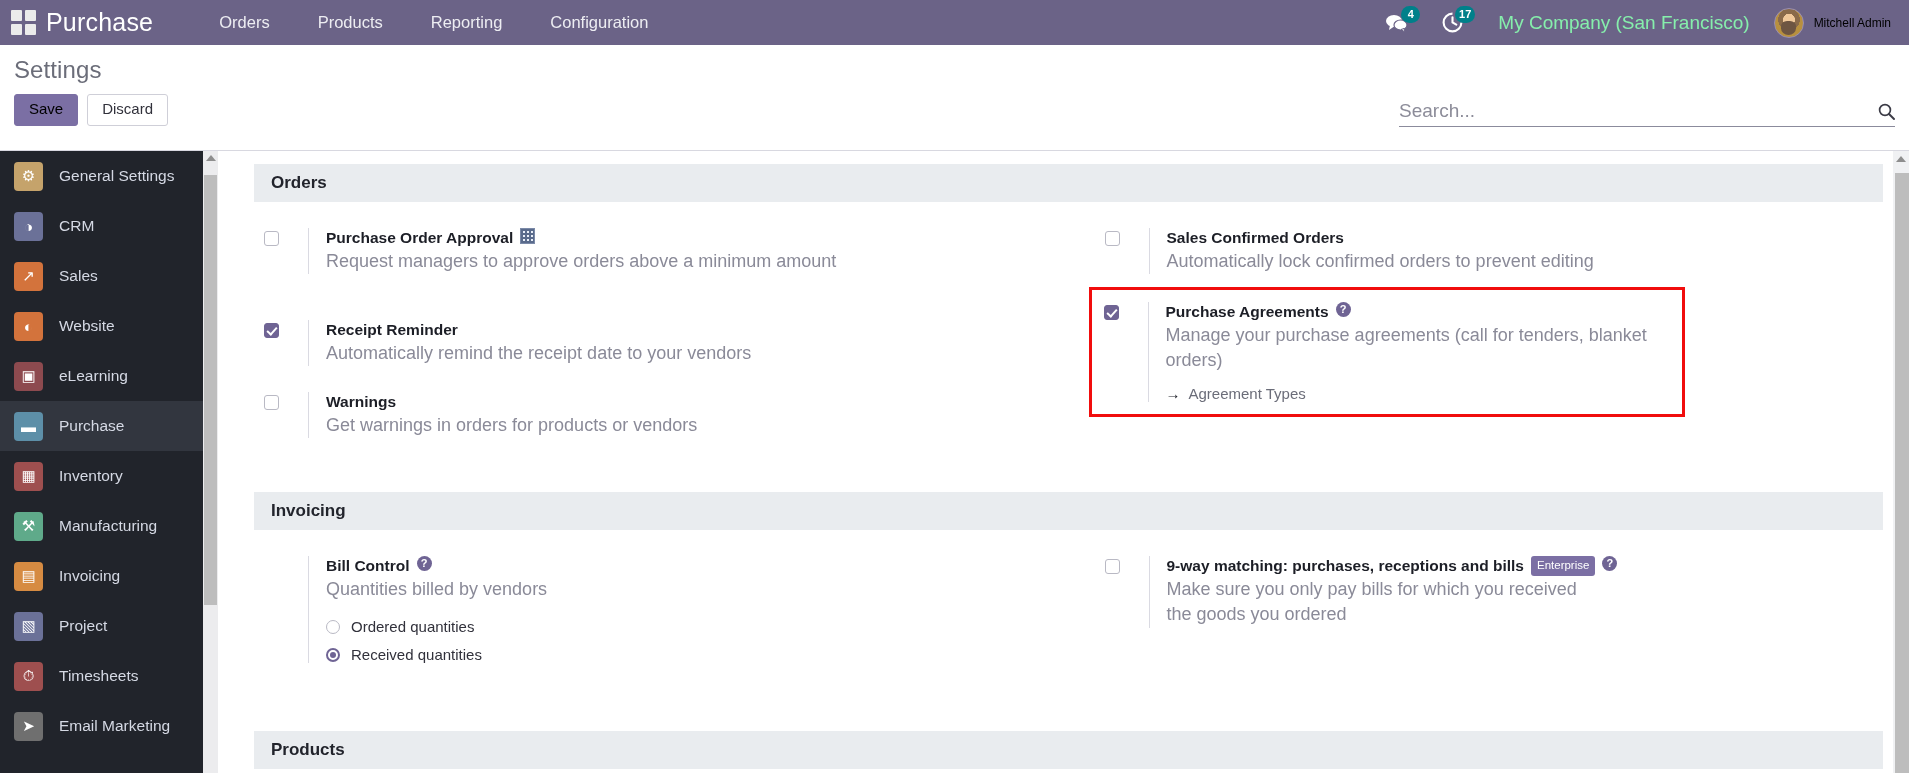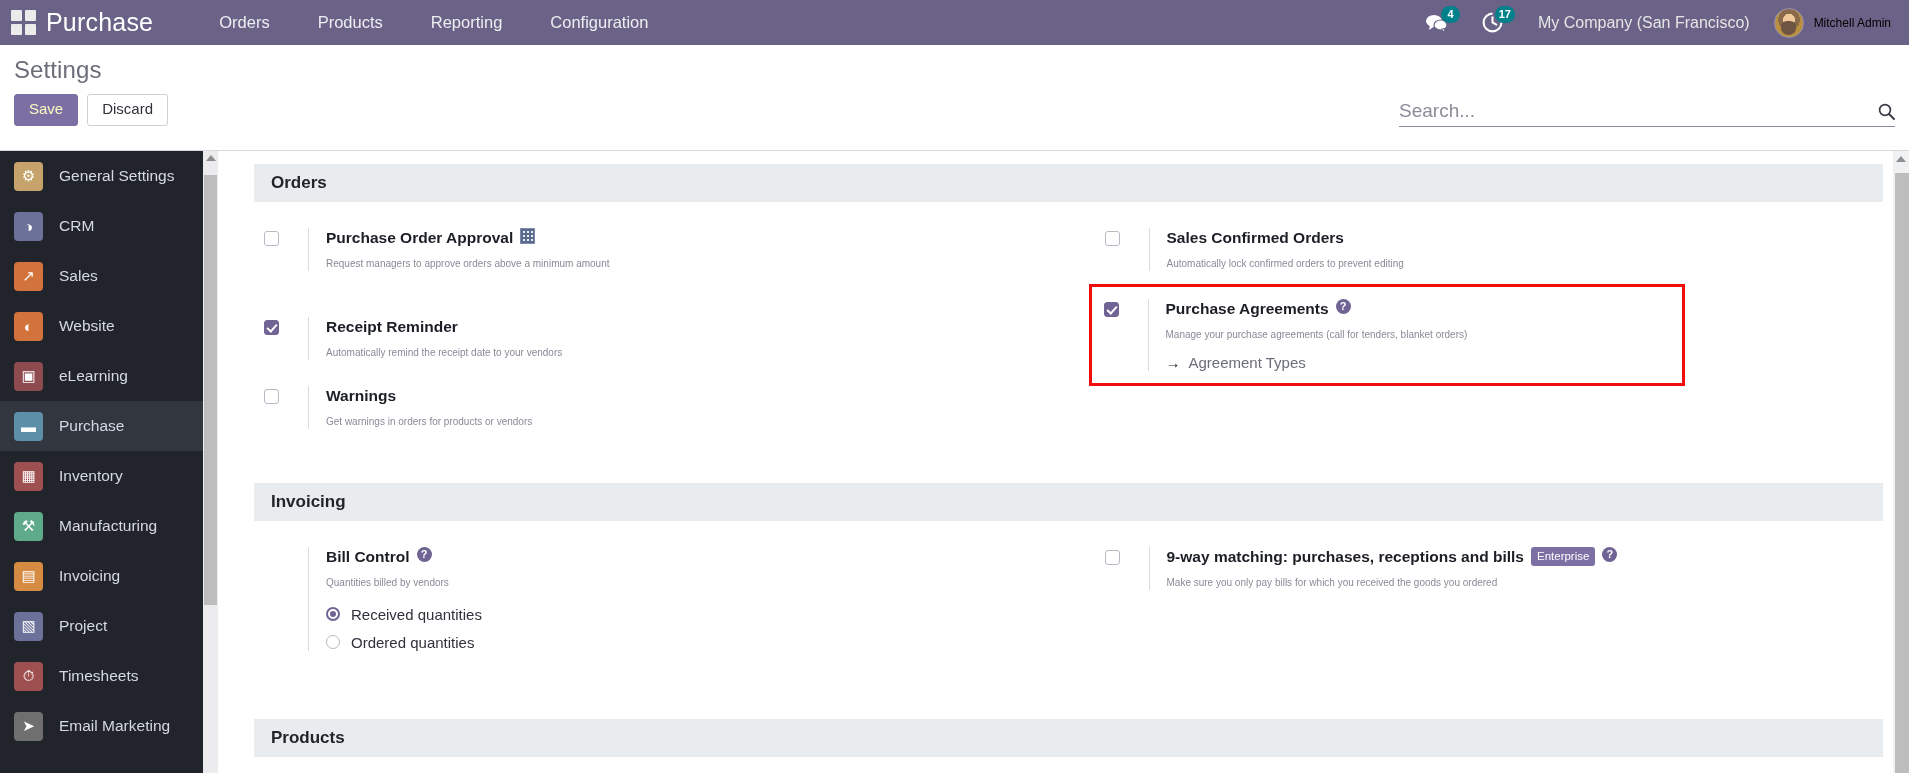--- a/index.html
+++ b/index.html
@@ -45,21 +45,21 @@
   }
   .nav-icon-wrap svg { display: block; }
   .badge-count {
     position: absolute; top: 6px; right: 5px;
     background: #00808a; color: #fff;
     font-size: 11px; font-weight: bold;
     border-radius: 9px; min-width: 19px; height: 17px;
     line-height: 17px; text-align: center; padding: 0 4px;
   }
   .company-name {
-    color: #e5e5e5; font-size: 16px; padding: 0 18px;
+    color: #86efac; font-size: 19px; padding: 0 18px;
     cursor: pointer; white-space: nowrap;
   }
   .user-menu {
     display: flex; align-items: center; gap: 10px;
     cursor: pointer; padding-left: 6px;
   }
   .avatar {
     width: 30px; height: 30px; border-radius: 50%;
     background: radial-gradient(circle at 50% 38%, #f0c89a 0 26%, #8a6a4a 27% 48%, #b8903f 49% 100%);
     border: 1px solid #9a8fb0; overflow: hidden; position: relative;
@@ -80,21 +80,21 @@
   }
   .page-title {
     font-size: 24px; color: #6b6d79; font-weight: 400;
     padding-top: 11px; letter-spacing: .1px;
   }
   .btn-row { display: flex; gap: 9px; margin-top: 10px; }
   .btn {
     font-size: 15px; border-radius: 3px; padding: 5px 14px 6px;
     cursor: pointer; line-height: 1.25; white-space: nowrap;
   }
-  .btn-save { background: #7b6fa4; color: #fef9c3; border: 1px solid #7b6fa4; }
+  .btn-save { background: #7b6fa4; color: #000000; border: 1px solid #7b6fa4; }
   .btn-discard { background: #ffffff; color: #31313b; border: 1px solid #cfcfd8; }
 
   .searchbar {
     position: absolute; right: 14px; top: 55px;
     width: 496px; display: flex; align-items: center;
     border-bottom: 1px solid #8b8b9c; padding-bottom: 4px;
   }
   .searchbar input {
     flex: 1; border: none; outline: none;
     font-size: 19px; color: #3b3b46;
@@ -189,21 +189,21 @@
   }
   .setting-body {
     border-left: 1px solid #dadae2; padding-left: 17px; flex: 1;
   }
   .st-title {
     font-size: 15.5px; font-weight: bold; color: #1c1e26;
     display: flex; align-items: flex-start; gap: 7px; flex-wrap: wrap;
     line-height: 1.35;
   }
   .st-desc {
-    font-size: 10px; color: #8a8a98; margin-top: 8px; line-height: 1.4;
+    font-size: 18px; color: #8a8a98; margin-top: 0; line-height: 1.4;
   }
   .help-ic {
     width: 15px; height: 15px; border-radius: 50%;
     background: #6f6494; color: #fff; font-size: 11px; font-weight: bold;
     display: inline-flex; align-items: center; justify-content: center;
     cursor: pointer; flex-shrink: 0; line-height: 1;
   }
   .badge-ent {
     background: #7b6fa4; color: #fff; font-size: 11.5px;
     padding: 2px 6px; border-radius: 3px; font-weight: normal;
@@ -453,26 +453,26 @@
         <div class="col">
           <div class="setting-row bill-block">
             <div class="setting-body">
               <div class="st-title">
                 <span>Bill Control</span>
                 <span class="help-ic">?</span>
               </div>
               <div class="st-desc">Quantities billed by vendors</div>
               <div style="margin-top:16px">
                 <label class="radio-opt">
+                  <span class="radio"></span>
+                  <span>Ordered quantities</span>
+                </label>
+                <label class="radio-opt">
                   <span class="radio selected"></span>
                   <span>Received quantities</span>
-                </label>
-                <label class="radio-opt">
-                  <span class="radio"></span>
-                  <span>Ordered quantities</span>
                 </label>
               </div>
             </div>
           </div>
         </div>
 
         <div class="col right">
           <div class="setting-row">
             <div class="cb-wrap">
               <span class="checkbox"></span>

